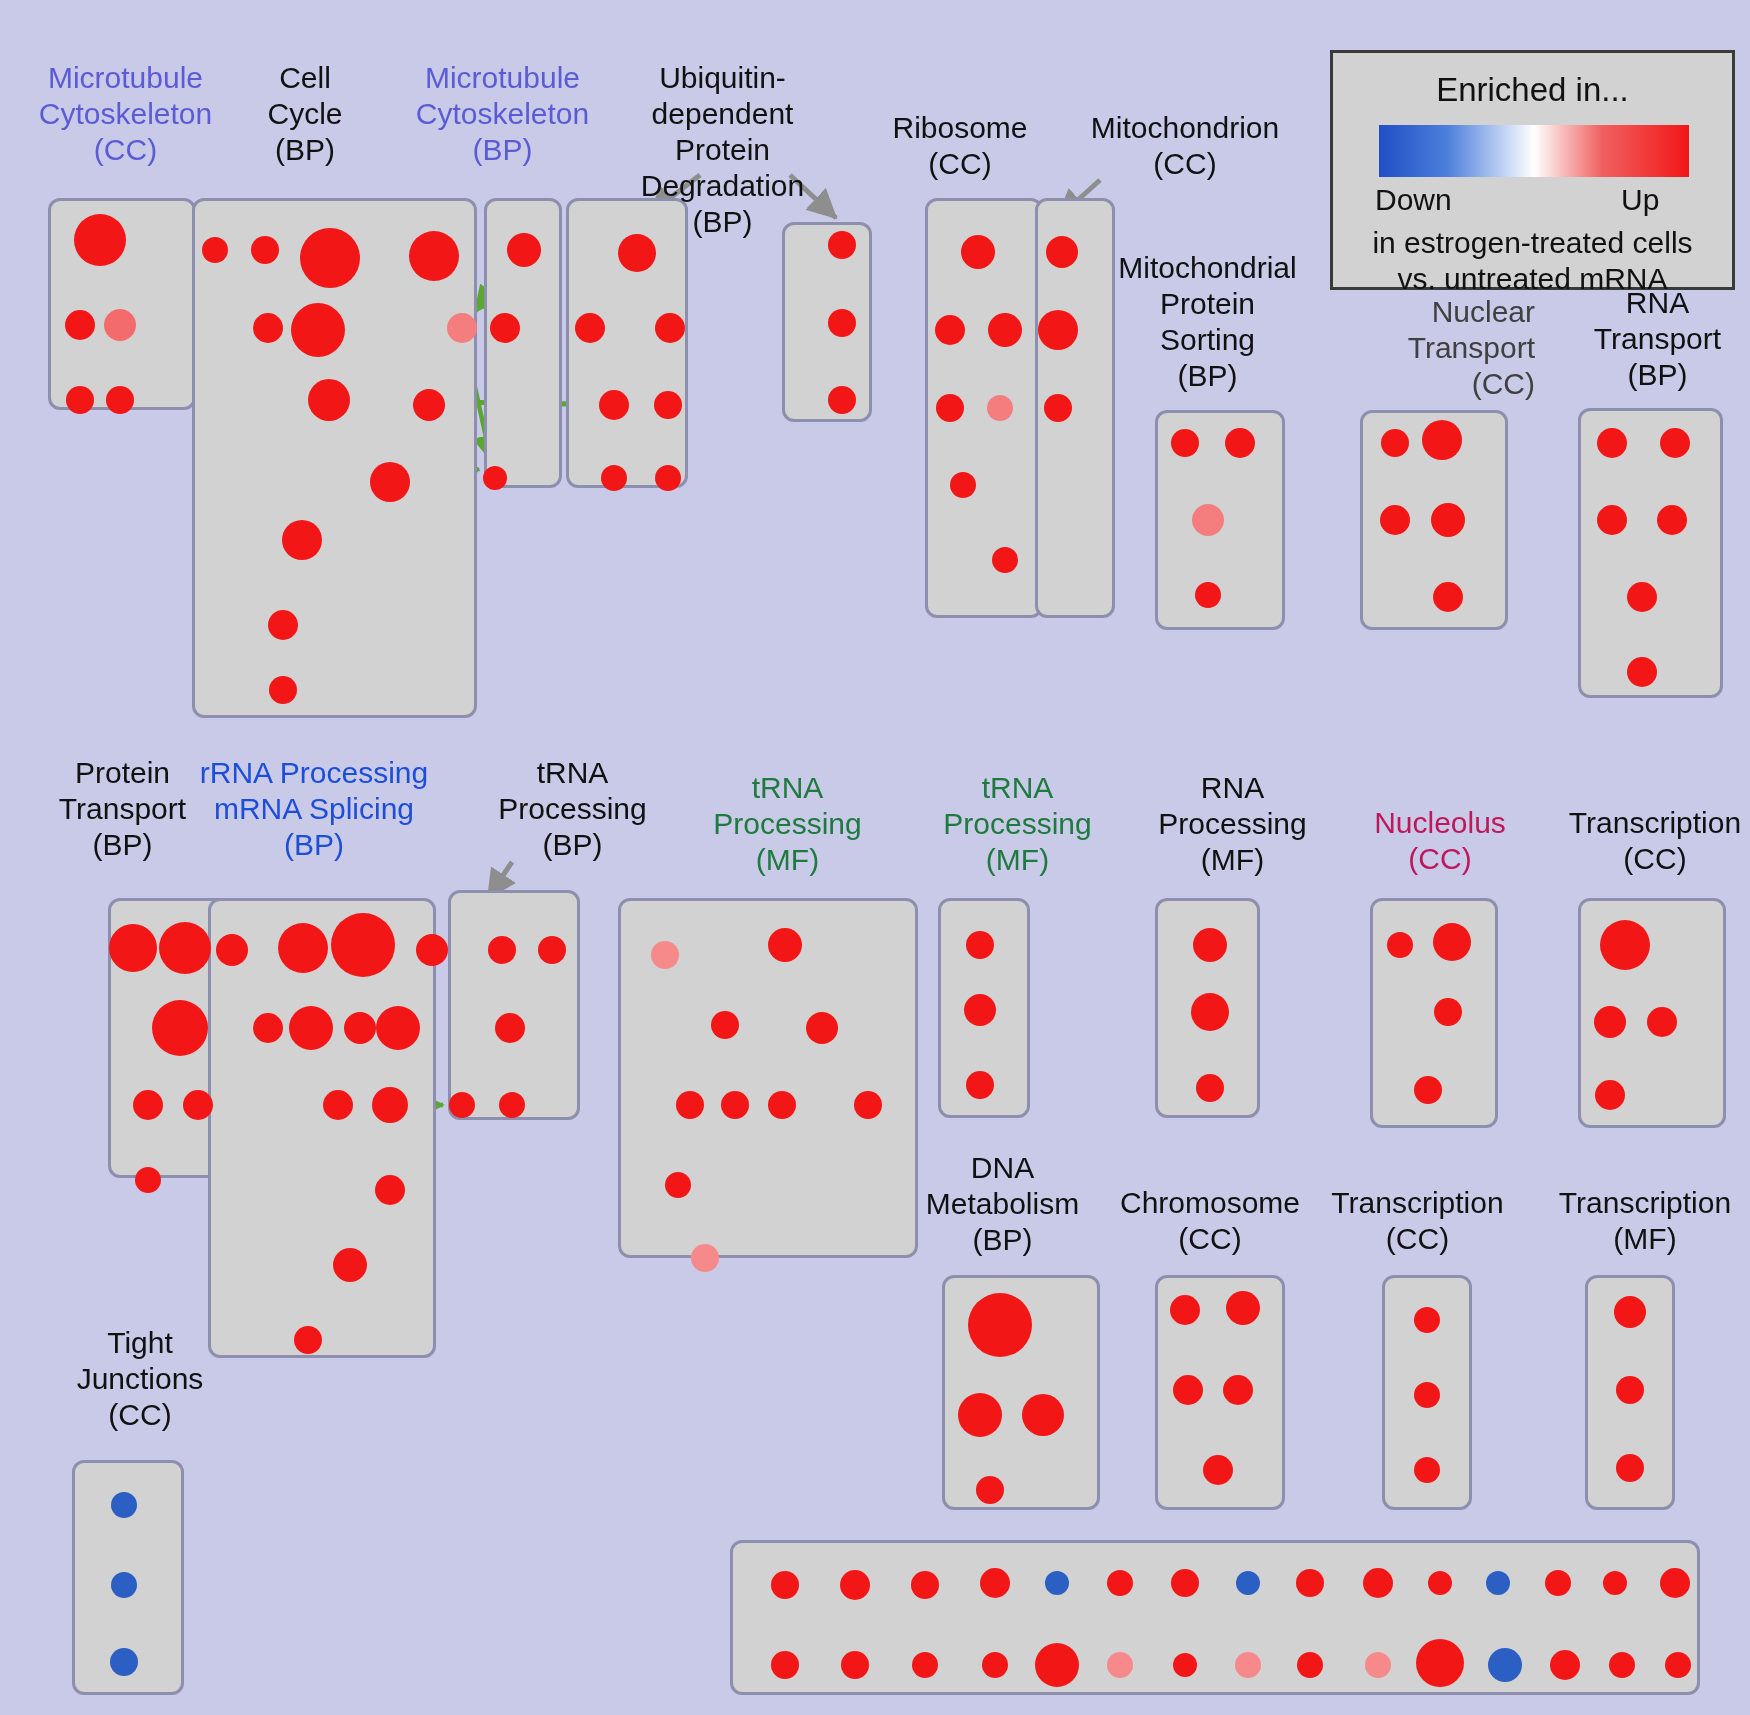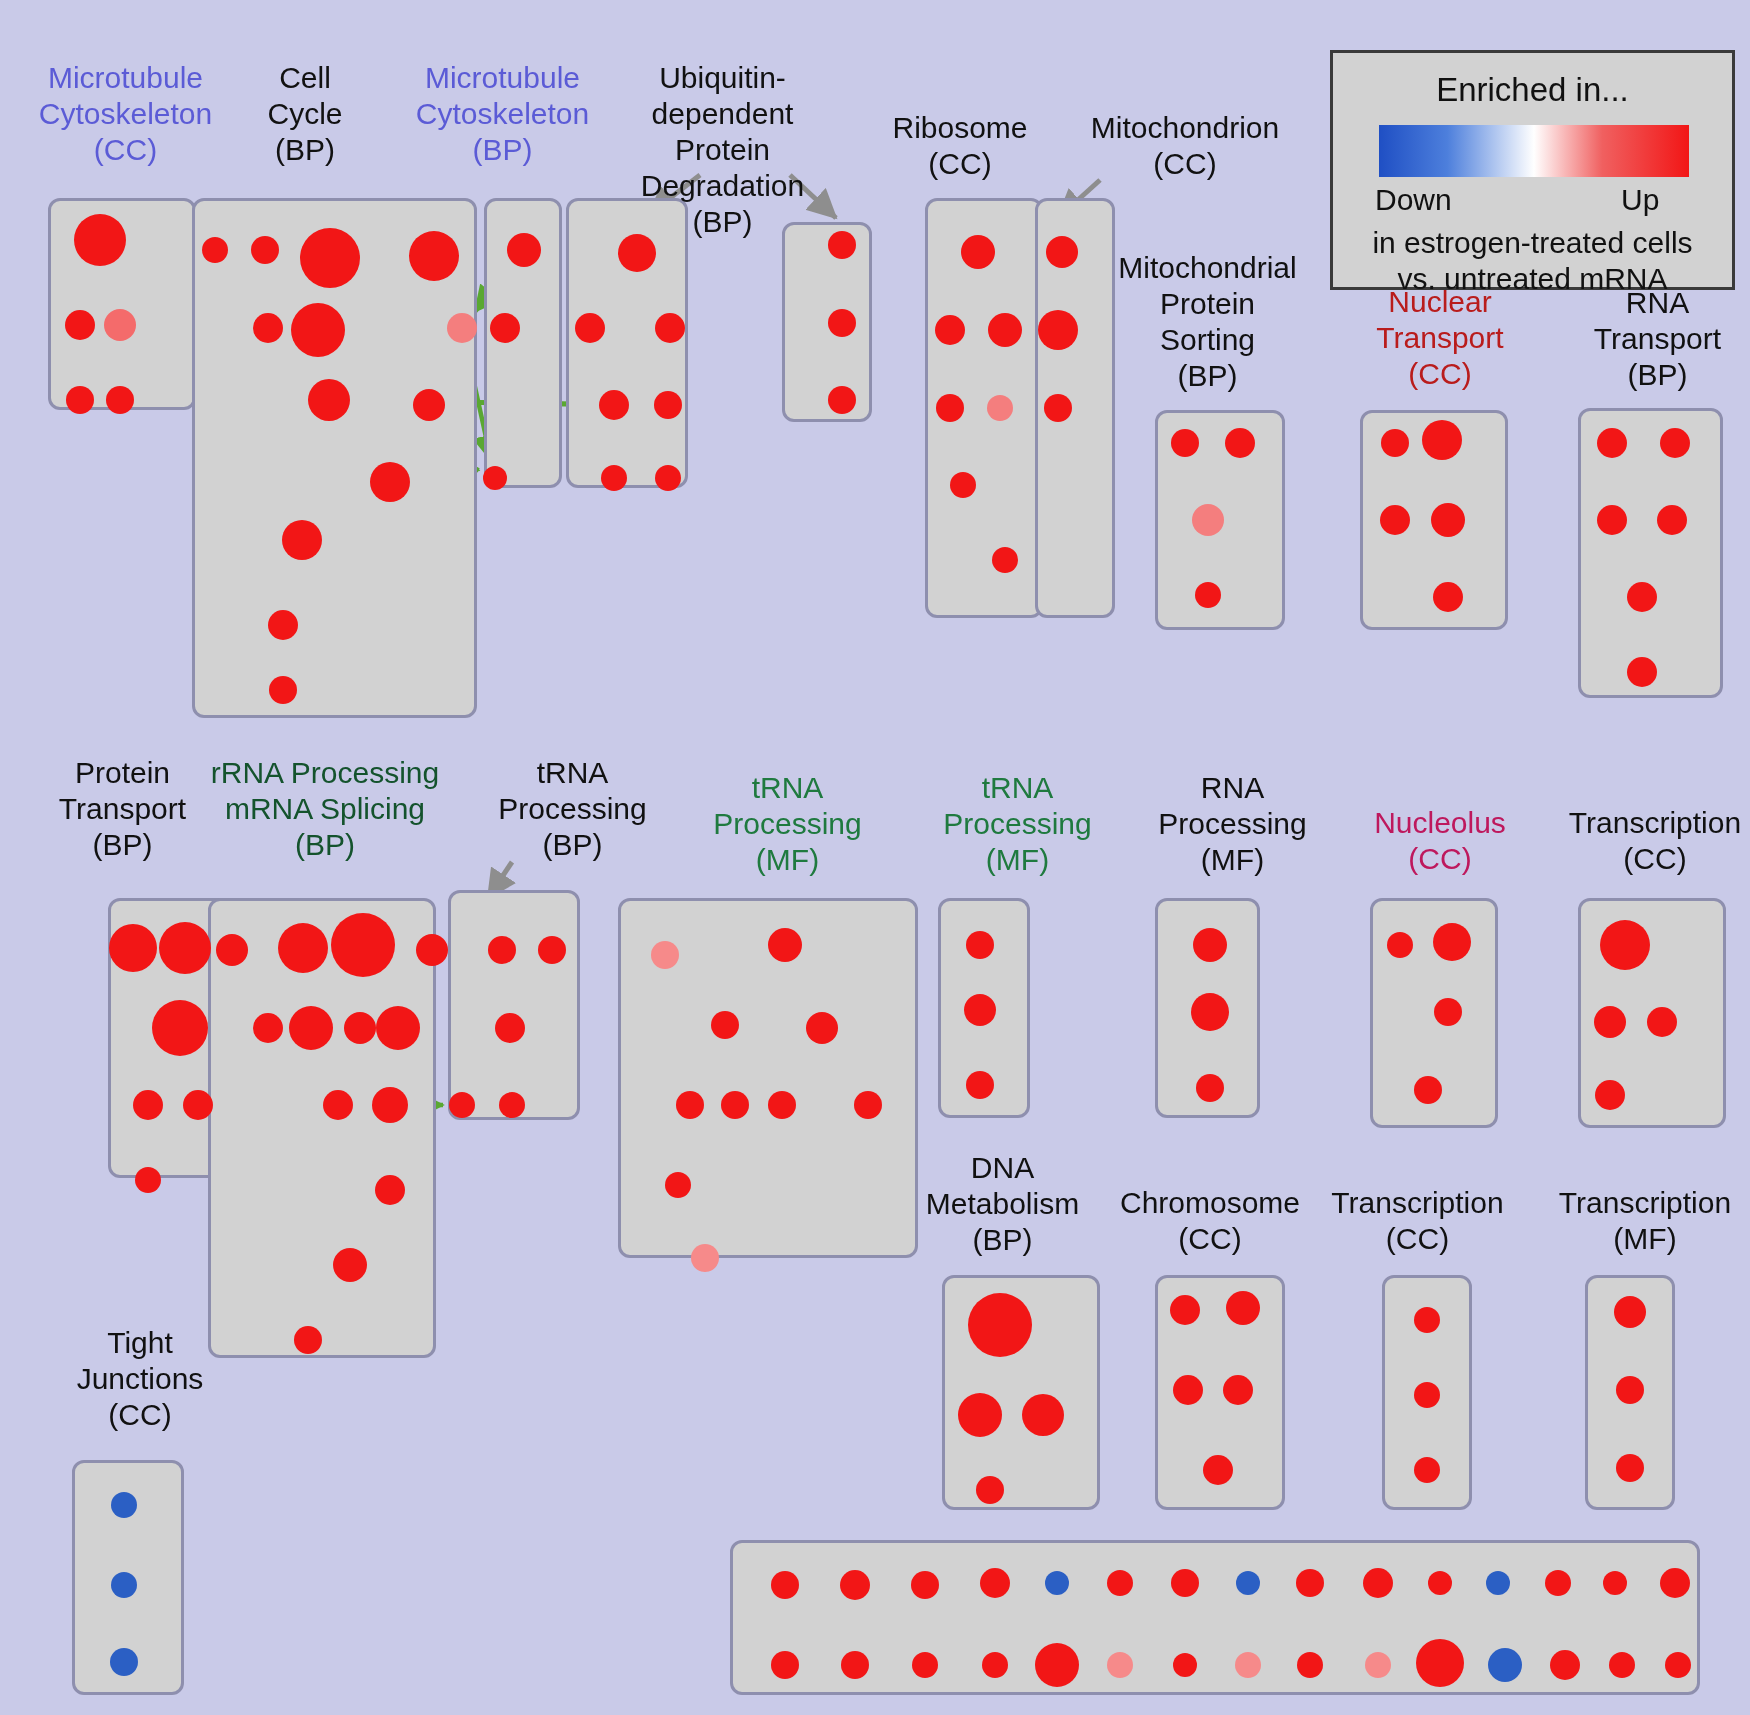--- a/index.html
+++ b/index.html
@@ -383,30 +383,30 @@
 Degradation
 (BP)</div>
       <div class="label" style="left: 875px; top: 110px; width: 170px; color: rgb(17, 17, 17);">Ribosome
 (CC)</div>
       <div class="label" style="left: 1075px; top: 110px; width: 220px; color: rgb(17, 17, 17);">Mitochondrion
 (CC)</div>
       <div class="label" style="left: 1100px; top: 250px; width: 215px; color: rgb(17, 17, 17);">Mitochondrial
 Protein
 Sorting
 (BP)</div>
-      <div class="label" style="left: 1345px; top: 284px; width: 190px; color: #b91c1c;">Nuclear
+      <div class="label" style="left: 1345px; top: 294px; width: 190px; color: #404040; text-align: right;">Nuclear
 Transport
 (CC)</div>
       <div class="label" style="left: 1570px; top: 285px; width: 175px; color: rgb(17, 17, 17);">RNA
 Transport
 (BP)</div>
       <div class="label" style="left: 35px; top: 755px; width: 175px; color: rgb(17, 17, 17);">Protein
 Transport
 (BP)</div>
-      <div class="label" style="left: 190px; top: 755px; width: 270px; color: #14532d;">rRNA Processing
+      <div class="label" style="left: 179px; top: 755px; width: 270px; color: #1d4ed8;">rRNA Processing
 mRNA Splicing
 (BP)</div>
       <div class="label" style="left: 475px; top: 755px; width: 195px; color: rgb(17, 17, 17);">tRNA
 Processing
 (BP)</div>
       <div class="label" style="left: 690px; top: 770px; width: 195px; color: rgb(31, 122, 63);">tRNA
 Processing
 (MF)</div>
       <div class="label" style="left: 920px; top: 770px; width: 195px; color: rgb(31, 122, 63);">tRNA
 Processing

